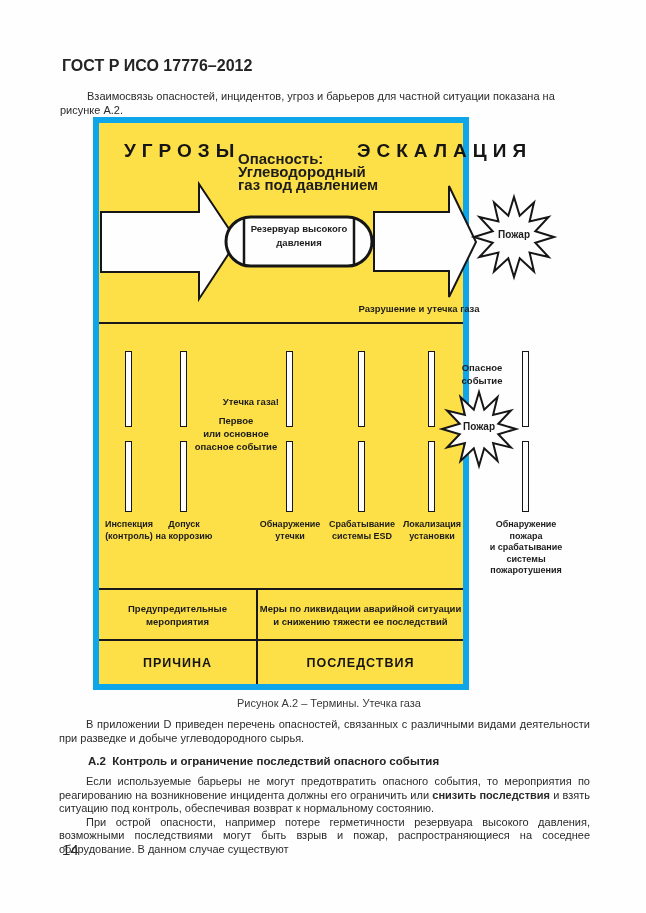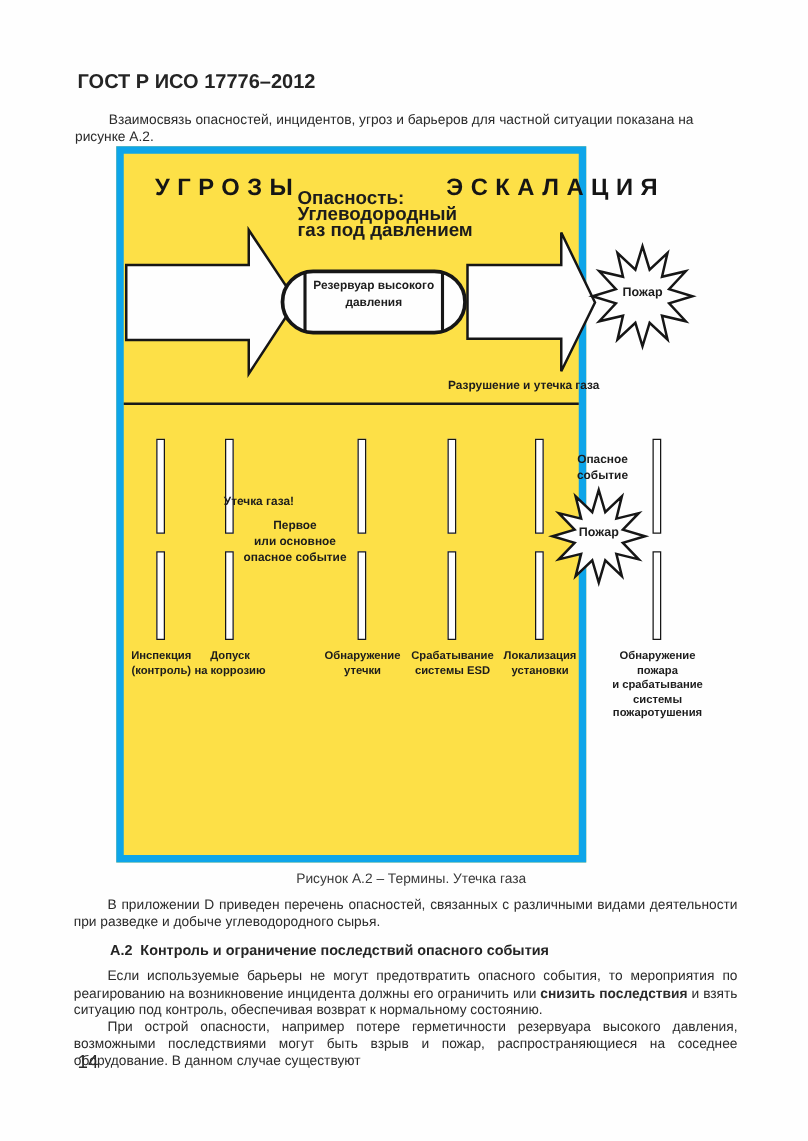--- a/index.html
+++ b/index.html
@@ -30,21 +30,21 @@
   .threats,.escalation{font-size:19px;letter-spacing:6px;color:#151515;}
   .threats{left:25px;top:17px;}
   .escalation{left:258px;top:17px;}
   .hazard{left:139px;top:29px;font-size:15px;line-height:13px;}
   .examples{left:41px;top:91px;font-size:9.5px;line-height:12.5px;}
   .vessel-label{left:145px;top:99px;width:110px;text-align:center;font-size:9.5px;line-height:13.5px;}
   .fire1{left:375px;top:106px;width:80px;text-align:center;font-size:10px;}
   .rupture{left:230px;top:180px;width:180px;text-align:center;font-size:9.5px;}
   .divider-h{position:absolute;left:0;right:0;height:2px;background:#191919;}
   .bar{position:absolute;width:7px;box-sizing:border-box;border:1.5px solid #161616;background:#fefefe;}
-  .leak{left:80px;top:273px;width:100px;text-align:left;font-size:9.5px;}
+  .leak{left:80px;top:273px;width:100px;text-align:right;font-size:9.5px;}
   .first-event{left:62px;top:291px;width:150px;text-align:center;font-size:9.5px;line-height:13px;}
   .event{left:345px;top:238px;width:76px;text-align:center;font-size:9.5px;line-height:13px;}
   .fire2{left:340px;top:298px;width:80px;text-align:center;font-size:10px;}
   .bar-label{position:absolute;top:396px;width:100px;text-align:center;font-size:9px;line-height:11.5px;font-weight:bold;color:#1c1c1c;}
   .fig-bottom{position:absolute;left:0;right:0;top:465px;bottom:0;border-top:2px solid #191919;display:flex;flex-direction:column;}
   .fig-row1{display:flex;height:51px;border-bottom:2px solid #191919;box-sizing:border-box;}
   .fig-row2{display:flex;flex:1;}
   .cell{display:flex;align-items:center;justify-content:center;text-align:center;font-weight:bold;color:#1c1c1c;box-sizing:border-box;}
   .cell.left{width:159px;border-right:2px solid #191919;}
   .cell.right{flex:1;}
@@ -118,20 +118,32 @@
     <div class="bar-label pre" style="left:213px">Срабатывание
 системы ESD</div>
     <div class="bar-label pre" style="left:283px">Локализация
 установки</div>
     <div class="bar-label pre" style="left:377px">Обнаружение
 пожара
 и срабатывание
 системы
 пожаротушения</div>
 
+    <div class="fig-bottom">
+      <div class="fig-row1">
+        <div class="cell left small-cell pre">Предупредительные
+мероприятия</div>
+        <div class="cell right small-cell pre">Меры по ликвидации аварийной ситуации
+и снижению тяжести ее последствий</div>
+      </div>
+      <div class="fig-row2">
+        <div class="cell left cause">ПРИЧИНА</div>
+        <div class="cell right cause">ПОСЛЕДСТВИЯ</div>
+      </div>
+    </div>
   </div>
 
   <div class="caption">Рисунок А.2 – Термины. Утечка газа</div>
 
   <div class="text-block">
     <p>В приложении D приведен перечень опасностей, связанных с различными видами деятельности при разведке и добыче углеводородного сырья.</p>
   </div>
 
   <div class="heading">А.2  Контроль и ограничение последствий опасного события</div>
 

